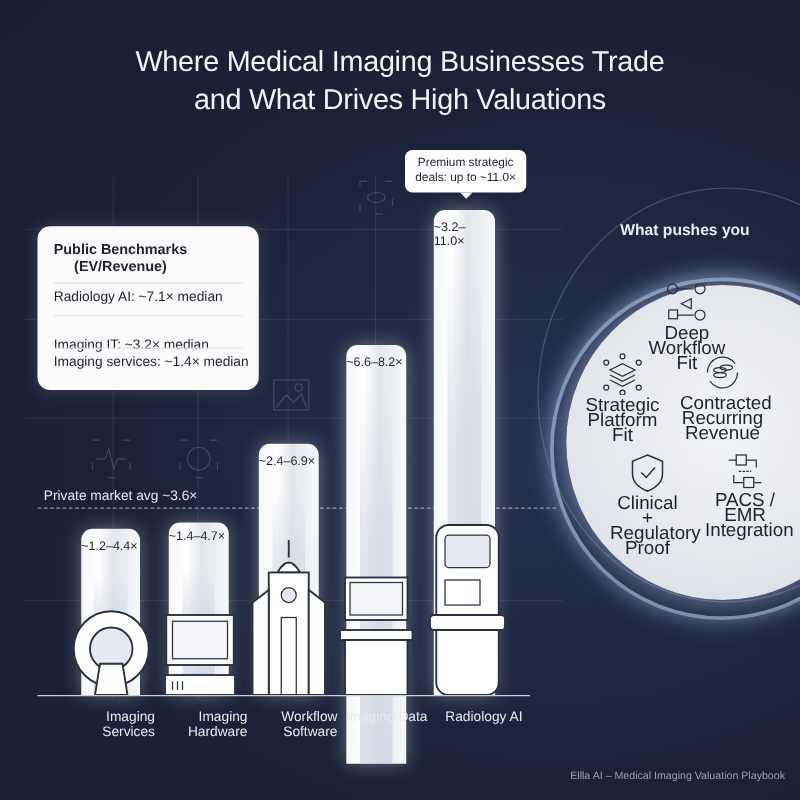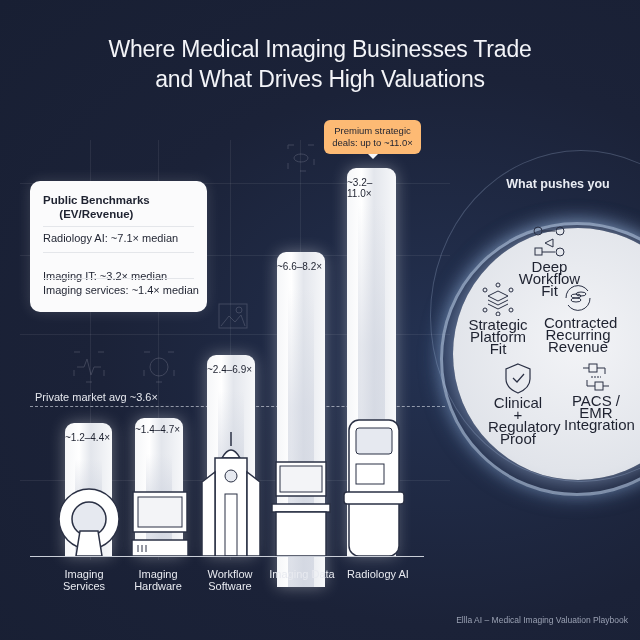--- a/index.html
+++ b/index.html
@@ -10,29 +10,29 @@
   .title{position:absolute;top:34px;left:0;width:640px;text-align:center;font-size:23px;line-height:30px;color:#f3f4f8;letter-spacing:-0.2px;}
   .bench{position:absolute;left:30px;top:181px;width:177px;height:131px;background:#fbfbfc;border-radius:10px;color:#1e2230;box-shadow:0 0 14px rgba(255,255,255,0.15);}
   .bench .bt{position:absolute;left:13px;top:12px;font-size:11.5px;font-weight:bold;line-height:14px;text-align:center;}
   .bench .row{position:absolute;left:13px;font-size:11px;}
   .bench .sep{position:absolute;left:13px;right:13px;height:1px;background:#e4e6ea;}
   .bar{position:absolute;background:linear-gradient(90deg,#f5f6f8 0%,#ffffff 30%,#e3e6ec 55%,#f7f8fa 100%);border-radius:9px 9px 0 0;box-shadow:0 0 16px rgba(255,255,255,0.35);}
   .bar .inner{position:absolute;left:22%;right:22%;top:36px;bottom:0;background:linear-gradient(180deg,rgba(205,210,222,0) 0%,rgba(205,210,222,0.55) 40%,rgba(205,210,222,0.7) 100%);}
   .bar .lbl{position:absolute;top:9px;left:0;right:0;font-size:10px;color:#1e2230;}
   .avgline{position:absolute;left:30px;top:406px;width:415px;border-top:1px dashed rgba(220,225,235,0.6);}
   .avglbl{position:absolute;left:35px;top:391px;font-size:11px;color:#e6e8ee;}
-  .callout{position:absolute;left:324px;top:120px;width:97px;height:34px;background:#fdba74;border-radius:6px;color:#1e2230;font-size:9.5px;text-align:center;line-height:12px;padding-top:5px;box-sizing:border-box;}
+  .callout{position:absolute;left:324px;top:120px;width:97px;height:34px;background:#ffffff;border-radius:6px;color:#1e2230;font-size:9.5px;text-align:center;line-height:12px;padding-top:5px;box-sizing:border-box;}
   .callout:after{content:"";position:absolute;left:44px;bottom:-5px;border-left:5px solid transparent;border-right:5px solid transparent;border-top:5px solid #f7f8fa;}
   .baseline{position:absolute;left:30px;top:556px;width:394px;height:1px;background:#c9ced8;}
-  .cat{position:absolute;top:568px;width:80px;text-align:center;font-size:11px;line-height:12px;color:#e8eaf0;}
+  .cat{position:absolute;top:568px;width:80px;text-align:right;font-size:11px;line-height:12px;color:#e8eaf0;}
   .footer{position:absolute;right:12px;top:615px;font-size:8.5px;color:#9aa1b3;}
   .ring-outer{position:absolute;left:430px;top:150px;width:300px;height:330px;border-radius:50%;border:1px solid rgba(180,200,230,0.25);}
   .ring-mid{position:absolute;left:440px;top:222px;width:268px;height:268px;border-radius:50%;border:3px solid rgba(200,220,245,0.55);box-shadow:0 0 20px rgba(150,190,240,0.5);}
   .disc{position:absolute;left:453px;top:228px;width:250px;height:252px;border-radius:50%;background:radial-gradient(circle at 50% 45%,#f3f4f7 0%,#e1e4ea 70%,#c8ceda 100%);box-shadow:0 0 24px rgba(190,215,250,0.6);}
-  .drv-title{position:absolute;left:488px;top:176px;width:140px;text-align:center;font-size:12.5px;font-weight:bold;line-height:16px;color:#e9ecf3;}
+  .drv-title{position:absolute;left:478px;top:176px;width:140px;text-align:center;font-size:12.5px;font-weight:bold;line-height:16px;color:#e9ecf3;}
   .drv{position:absolute;text-align:center;font-size:15px;line-height:12px;color:#1e2230;}
   .drv svg{display:block;margin:0 auto 3px;}
   .bgicon{position:absolute;opacity:0.25;}
 </style>
 </head>
 <body>
 
 <div class="bg"></div>
 
 <div class="grid-v" style="left:90px;top:140px;height:420px"></div>
@@ -88,21 +88,21 @@
   <div class="lbl">~1.2–4.4×</div>
 </div>
 <div class="bar" style="left:135px;top:418px;width:48px;height:138px">
   <div class="inner"></div>
   <div class="lbl" style="top:6px">~1.4–4.7×</div>
 </div>
 <div class="bar" style="left:207px;top:355px;width:48px;height:201px">
   <div class="inner"></div>
   <div class="lbl">~2.4–6.9×</div>
 </div>
-<div class="bar" style="left:277px;top:252px;width:48px;height:335px">
+<div class="bar" style="left:277px;top:276px;width:48px;height:335px">
   <div class="inner"></div>
   <div class="lbl">~6.6–8.2×</div>
 </div>
 <div class="bar" style="left:347px;top:168px;width:49px;height:388px">
   <div class="inner"></div>
   <div class="lbl">~3.2–11.0×</div>
 </div>
 
 <svg style="position:absolute;left:54px;top:485px" width="70" height="71">
   <circle cx="35" cy="34" r="30" fill="#fff" stroke="#2a3044" stroke-width="1.5"></circle>

